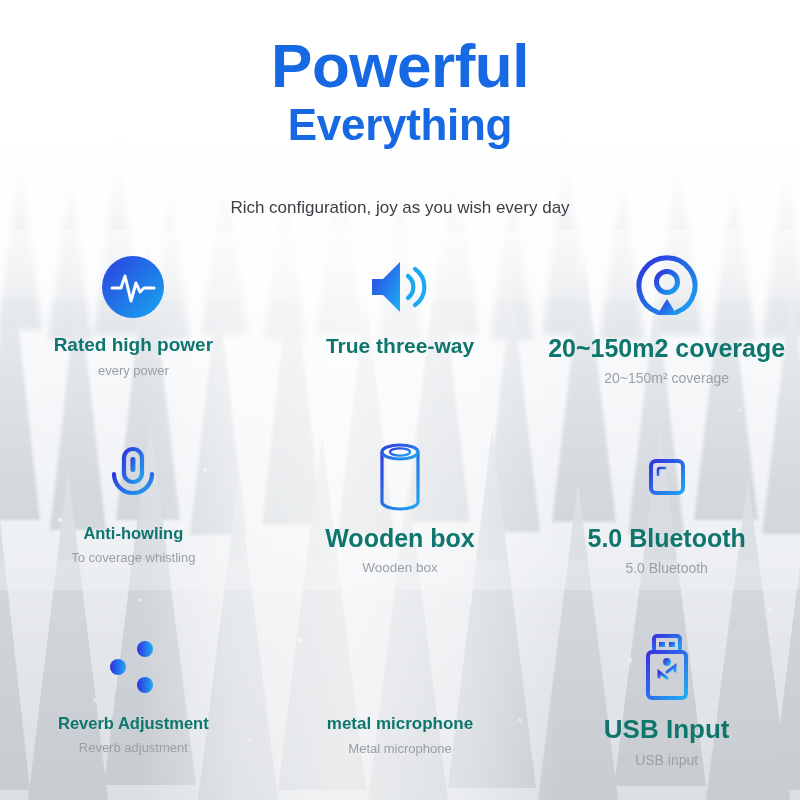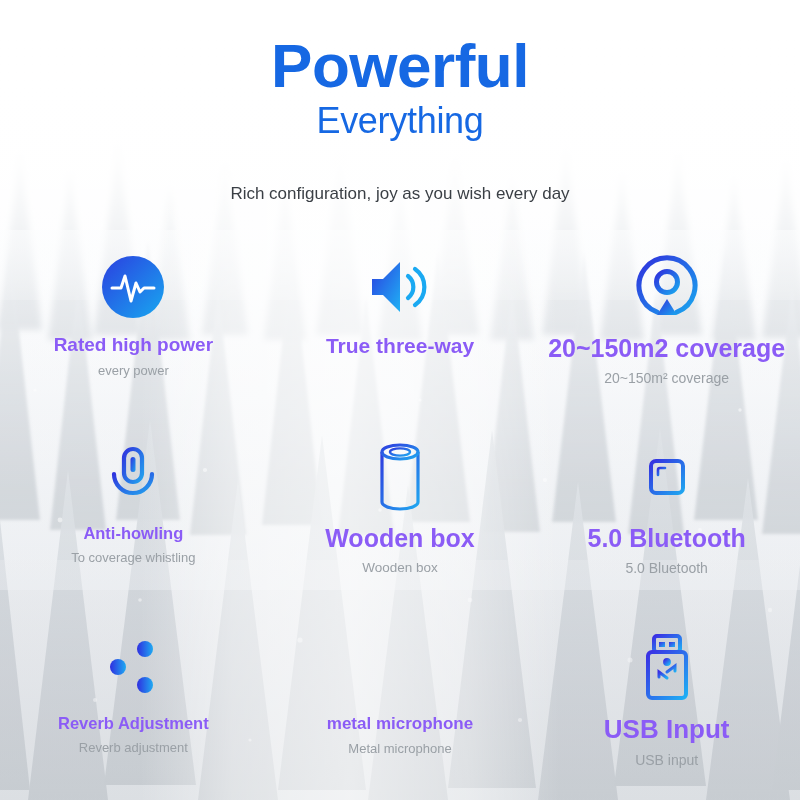--- a/index.html
+++ b/index.html
@@ -57,41 +57,41 @@
 
   .headline{
     position:absolute;left:0;top:34px;width:800px;text-align:center;
     line-height:1.02;
   }
   .headline .l1{
     display:block;font-size:62px;font-weight:700;color:#1668e3;
     letter-spacing:-0.5px;
   }
   .headline .l2{
-    display:block;font-size:36px;font-weight:400;color:#1668e3;
+    display:block;font-size:44px;font-weight:700;color:#1668e3;
     letter-spacing:-0.3px;margin-top:6px;
   }
   .subhead{
-    position:absolute;left:0;top:184px;width:800px;text-align:center;
+    position:absolute;left:0;top:198px;width:800px;text-align:center;
     font-size:17px;color:#3a3f45;font-weight:400;
   }
 
   .grid{
     position:absolute;left:0;top:246px;width:800px;
     display:grid;grid-template-columns:repeat(3,1fr);
     row-gap:10px;
   }
   .cell{
     height:180px;position:relative;
     display:flex;flex-direction:column;align-items:center;
   }
   .ico{height:82px;display:flex;align-items:center;justify-content:center;}
   .ico svg{display:block;}
   .t-main{
-    font-weight:700;color:#8b5cf6;text-align:center;
+    font-weight:700;color:#0f766e;text-align:center;
     margin-top:6px;white-space:nowrap;
   }
   .t-sub{
     color:#9aa0a6;text-align:center;margin-top:7px;white-space:nowrap;
   }
   
   .c1 .t-main{font-size:19px;}
   .c1 .t-sub{font-size:13px;}
   .c2 .t-main{font-size:21px;}
   .c2 .t-sub{font-size:13.5px;}

